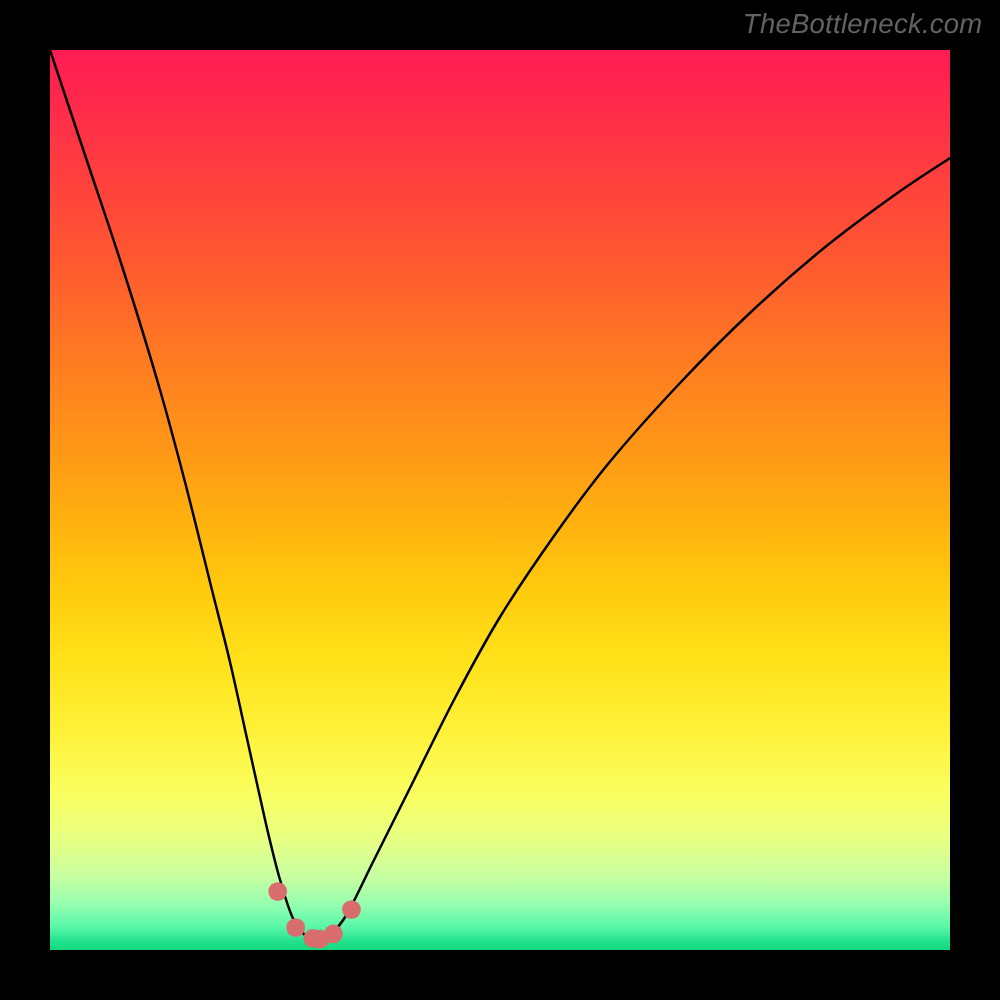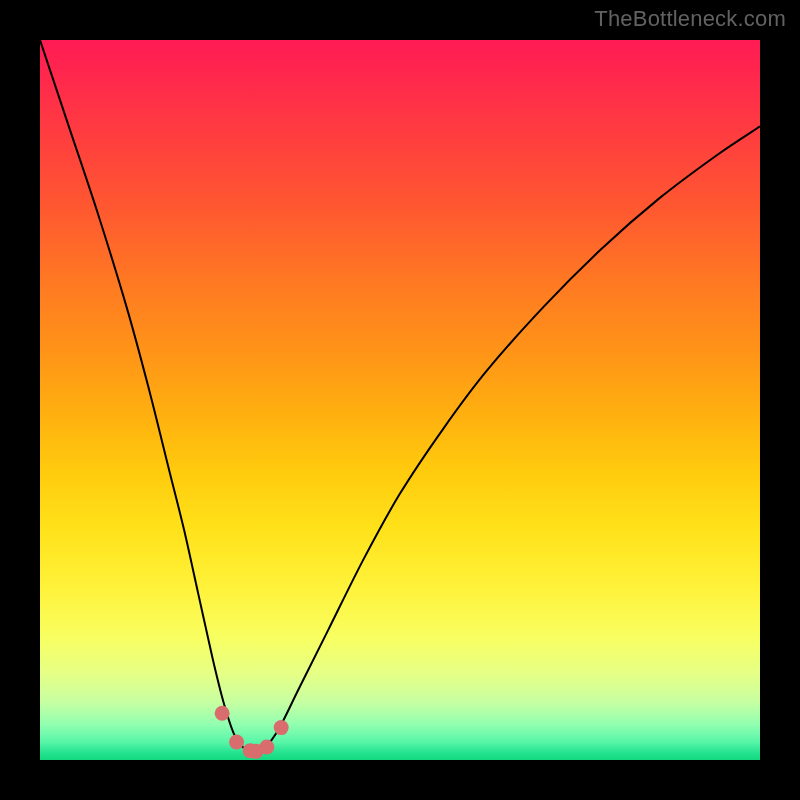--- a/index.html
+++ b/index.html
@@ -9,20 +9,21 @@
     height: 800px;
     overflow: hidden;
     background: #000;
     font-family: Arial, Helvetica, sans-serif;
   }
   .frame {
     position: relative;
     width: 800px;
     height: 800px;
     background: #000;
+    font-style: italic;
   }
   .watermark {
     position: absolute;
     top: 6px;
     right: 14px;
     color: #626262;
     font-size: 22px;
     letter-spacing: 0.2px;
     z-index: 10;
   }

